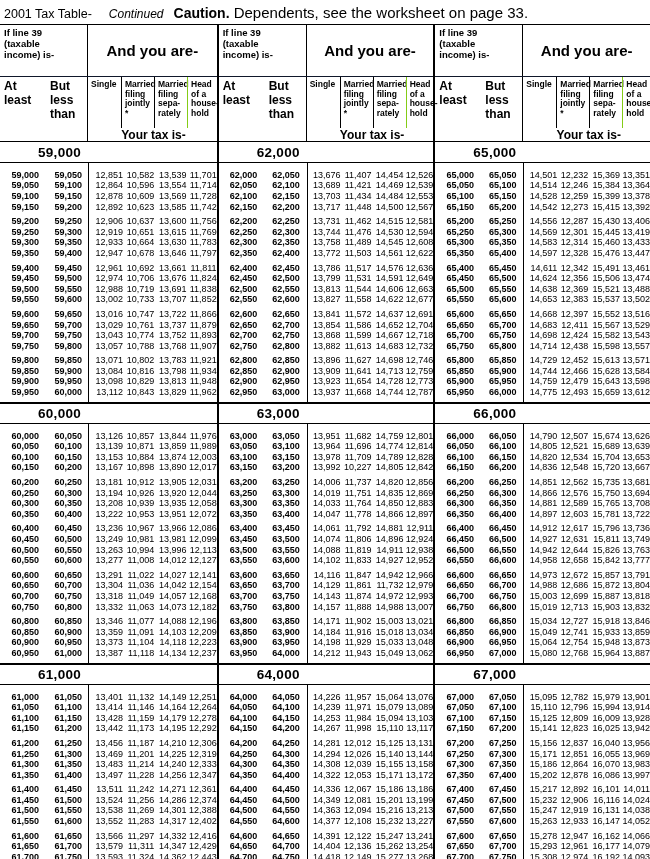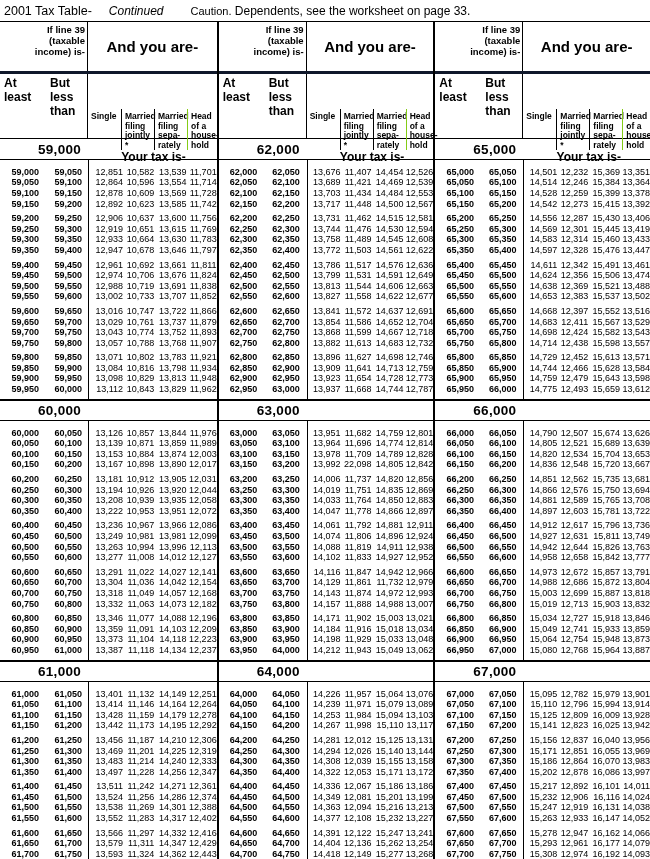--- a/index.html
+++ b/index.html
@@ -4,41 +4,41 @@
 <style>
   * { margin:0; padding:0; box-sizing:border-box; }
   html,body { background:#fff; }
   body { font-family:"Liberation Sans","DejaVu Sans",sans-serif; color:#000; }
   .page { width:650px; height:859px; background:#fff; overflow:hidden; position:relative; }
 
   
   .title-row { padding:4px 2px 3px 4px; font-size:12px; white-space:nowrap; }
   .t-bold { font-weight:normal; font-size:12.5px; }
   .t-italic { font-style:italic; font-size:12px; margin-left:17px; }
-  .t-caution { font-weight:normal; margin-left:27px; font-size:11px; }
-  .t-rest { font-size:12px; }
+  .t-caution { font-weight:bold; margin-left:10px; font-size:14px; }
+  .t-rest { font-size:15px; }
 
   
   .panels { display:flex; width:650px; border-top:1.5px solid #000; }
   .panel { width:216.66px; flex:0 0 216.66px; }
   .panel + .panel { border-left:2px solid #000; }
 
   
   .hdr { }
-  .hdr-rowA { display:flex; height:52px; border-bottom:3px solid #0f172a;text-align:right; }
+  .hdr-rowA { display:flex; height:52px; border-bottom:1px solid #0f172a; }
   .hdr-income { width:88px; flex:0 0 88px; padding:3px 2px 0 4px; font-weight:bold; font-size:9.5px; line-height:1.15; white-space:pre-line; border-right:1px solid #000; }
   .hdr-andyou { flex:1; display:flex; align-items:center; justify-content:center; font-weight:bold; font-size:15px; }
   .hdr-rowB { display:flex; height:64px; }
   .hdr-cols-income { width:88px; flex:0 0 88px; display:flex; border-right:1px solid #000; }
   .hdr-atleast, .hdr-butless { font-weight:bold; font-size:12px; line-height:1.15; white-space:pre-line; padding:3px 0 0 4px; }
   .hdr-atleast { width:40px; }
   .hdr-butless { width:46px; padding-left:10px; }
   .hdr-cols-tax { flex:1; display:flex; flex-direction:column; }
   .hdr-tax-labels { flex:1; display:flex; }
-  .hdr-tax-labels .tc { font-weight:bold; font-size:8.5px; line-height:1.12; white-space:pre-line; padding:3px 0 0 3px;margin-top:35px; }
+  .hdr-tax-labels .tc { font-weight:bold; font-size:8.5px; line-height:1.12; white-space:pre-line; padding:3px 0 0 3px; }
   .tc-single { width:33px; }
   .tc-mfj { width:33px; border-left:1px solid #000; }
   .tc-mfs { width:33px; border-left:1px solid #000; }
   .tc-hoh { flex:1; border-left:1px solid #84cc16; }
   .hdr-yourtax { height:13px; text-align:center; font-weight:bold; font-size:12px; }
 
   
   .section-band { height:22px; display:flex; align-items:center; border-bottom:1px solid #000; }
   .section:first-child .section-band { border-top:1.5px solid #000; }
   .section + .section .section-band { border-top:2.5px solid #000; }
@@ -840,21 +840,21 @@
                   <span class="c-bl">63,150</span>
                   <span class="c-s">13,978</span>
                   <span class="c-m1">11,709</span>
                   <span class="c-m2">14,789</span>
                   <span class="c-h">12,828</span>
                 </div>
                 <div class="row">
                   <span class="c-al">63,150</span>
                   <span class="c-bl">63,200</span>
                   <span class="c-s">13,992</span>
-                  <span class="c-m1">22,098</span>
+                  <span class="c-m1">10,227</span>
                   <span class="c-m2">14,805</span>
                   <span class="c-h">12,842</span>
                 </div>
               </div>
               <div class="row-group">
                 <div class="row">
                   <span class="c-al">63,200</span>
                   <span class="c-bl">63,250</span>
                   <span class="c-s">14,006</span>
                   <span class="c-m1">11,737</span>

